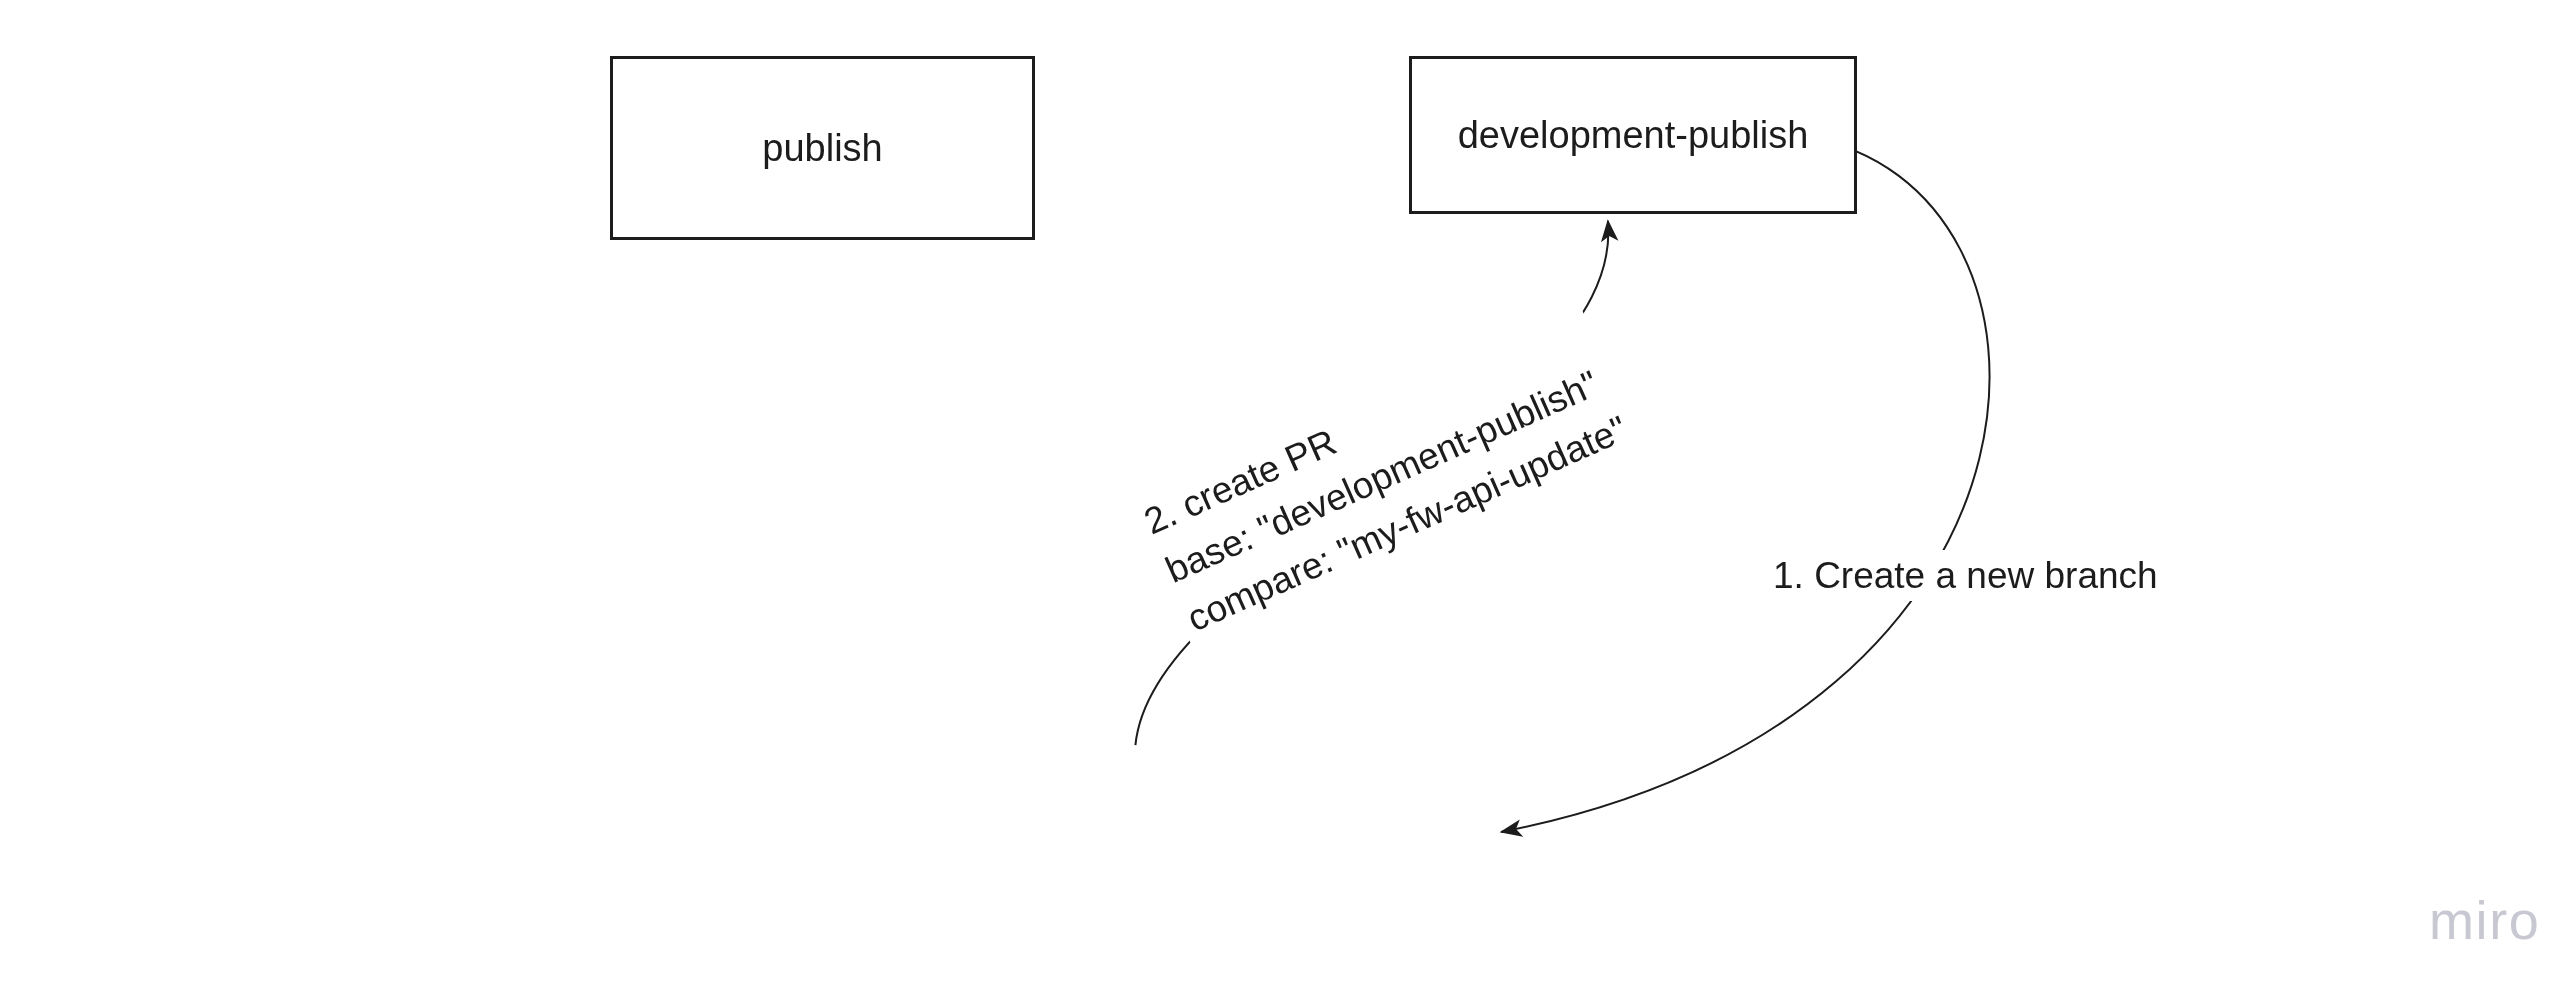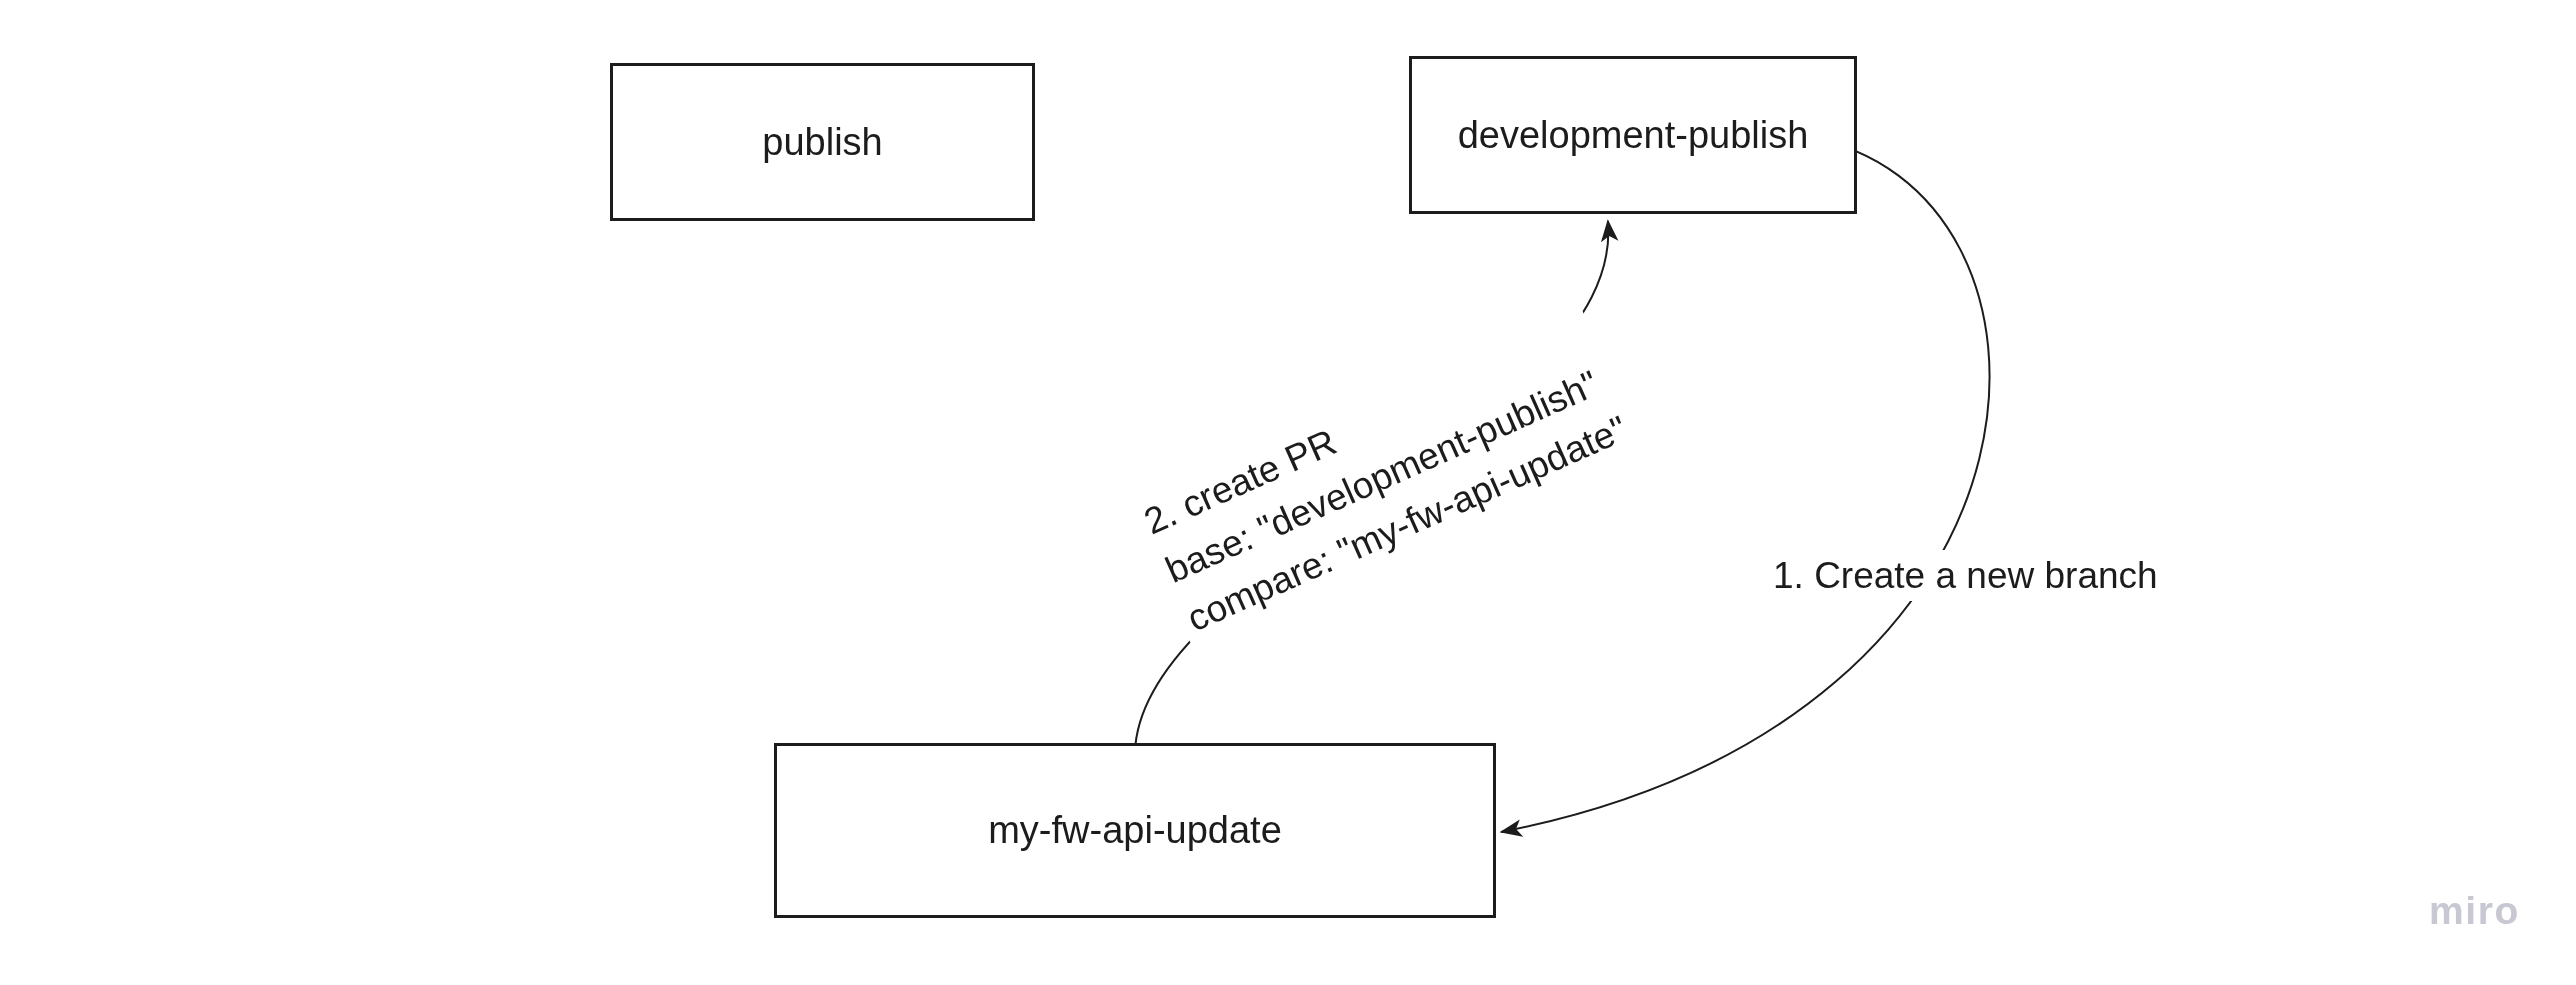--- a/index.html
+++ b/index.html
@@ -22,21 +22,21 @@
     background: #ffffff;
     display: flex;
     flex-direction: column;
     align-items: center;
     justify-content: center;
     text-align: center;
     font-size: 38px;
     line-height: 49px;
     z-index: 2;
   }
-  .node-publish       { left: 610px;  top: 56px;  width: 425px; height: 158px; margin-top: 7px; }
+  .node-publish       { left: 610px;  top: 56px;  width: 425px; height: 184px; }
   .node-dev-publish   { left: 1409px; top: 56px;  width: 448px; height: 158px; }
   .node-my-fw         { left: 774px;  top: 743px; width: 722px; height: 175px; }
 
   .edge-label {
     position: absolute;
     background: #ffffff;
     font-size: 37px;
     z-index: 3;
     white-space: nowrap;
   }
@@ -50,22 +50,22 @@
     line-height: 53px;
     padding: 3.2px 8px;
     transform: rotate(-24deg);
     transform-origin: 0 0;
   }
   .edge-label-2 .line { display: block; }
 
   .watermark {
     position: absolute;
     left: 2429px; top: 889px;
-    font-size: 39px;
-    font-weight: 700;
+    font-size: 54px;
+    font-weight: 400;
     letter-spacing: 1.6px;
     z-index: 2;
     user-select: none;
   }
 </style>
 </head>
 <body style="background: rgb(255, 255, 255);">
 
 <div class="stage">
 
@@ -80,23 +80,20 @@
   </svg>
 
   <div class="node node-publish">
     <span>publish</span>
   </div>
 
   <div class="node node-dev-publish">
     <span>development-publish</span>
   </div>
 
-  <div class="node node-my-fw">
-    <span>my-fw-api-update</span>
-  </div>
 
   <div class="edge-label edge-label-1">1. Create a new branch</div>
 
   <div class="edge-label edge-label-2">
     <span class="line">2. create PR</span>
     <span class="line">base: "development-publish"</span>
     <span class="line">compare: "my-fw-api-update"</span>
   </div>
 
   <div class="watermark" style="color: rgb(200, 200, 210);">miro</div>

